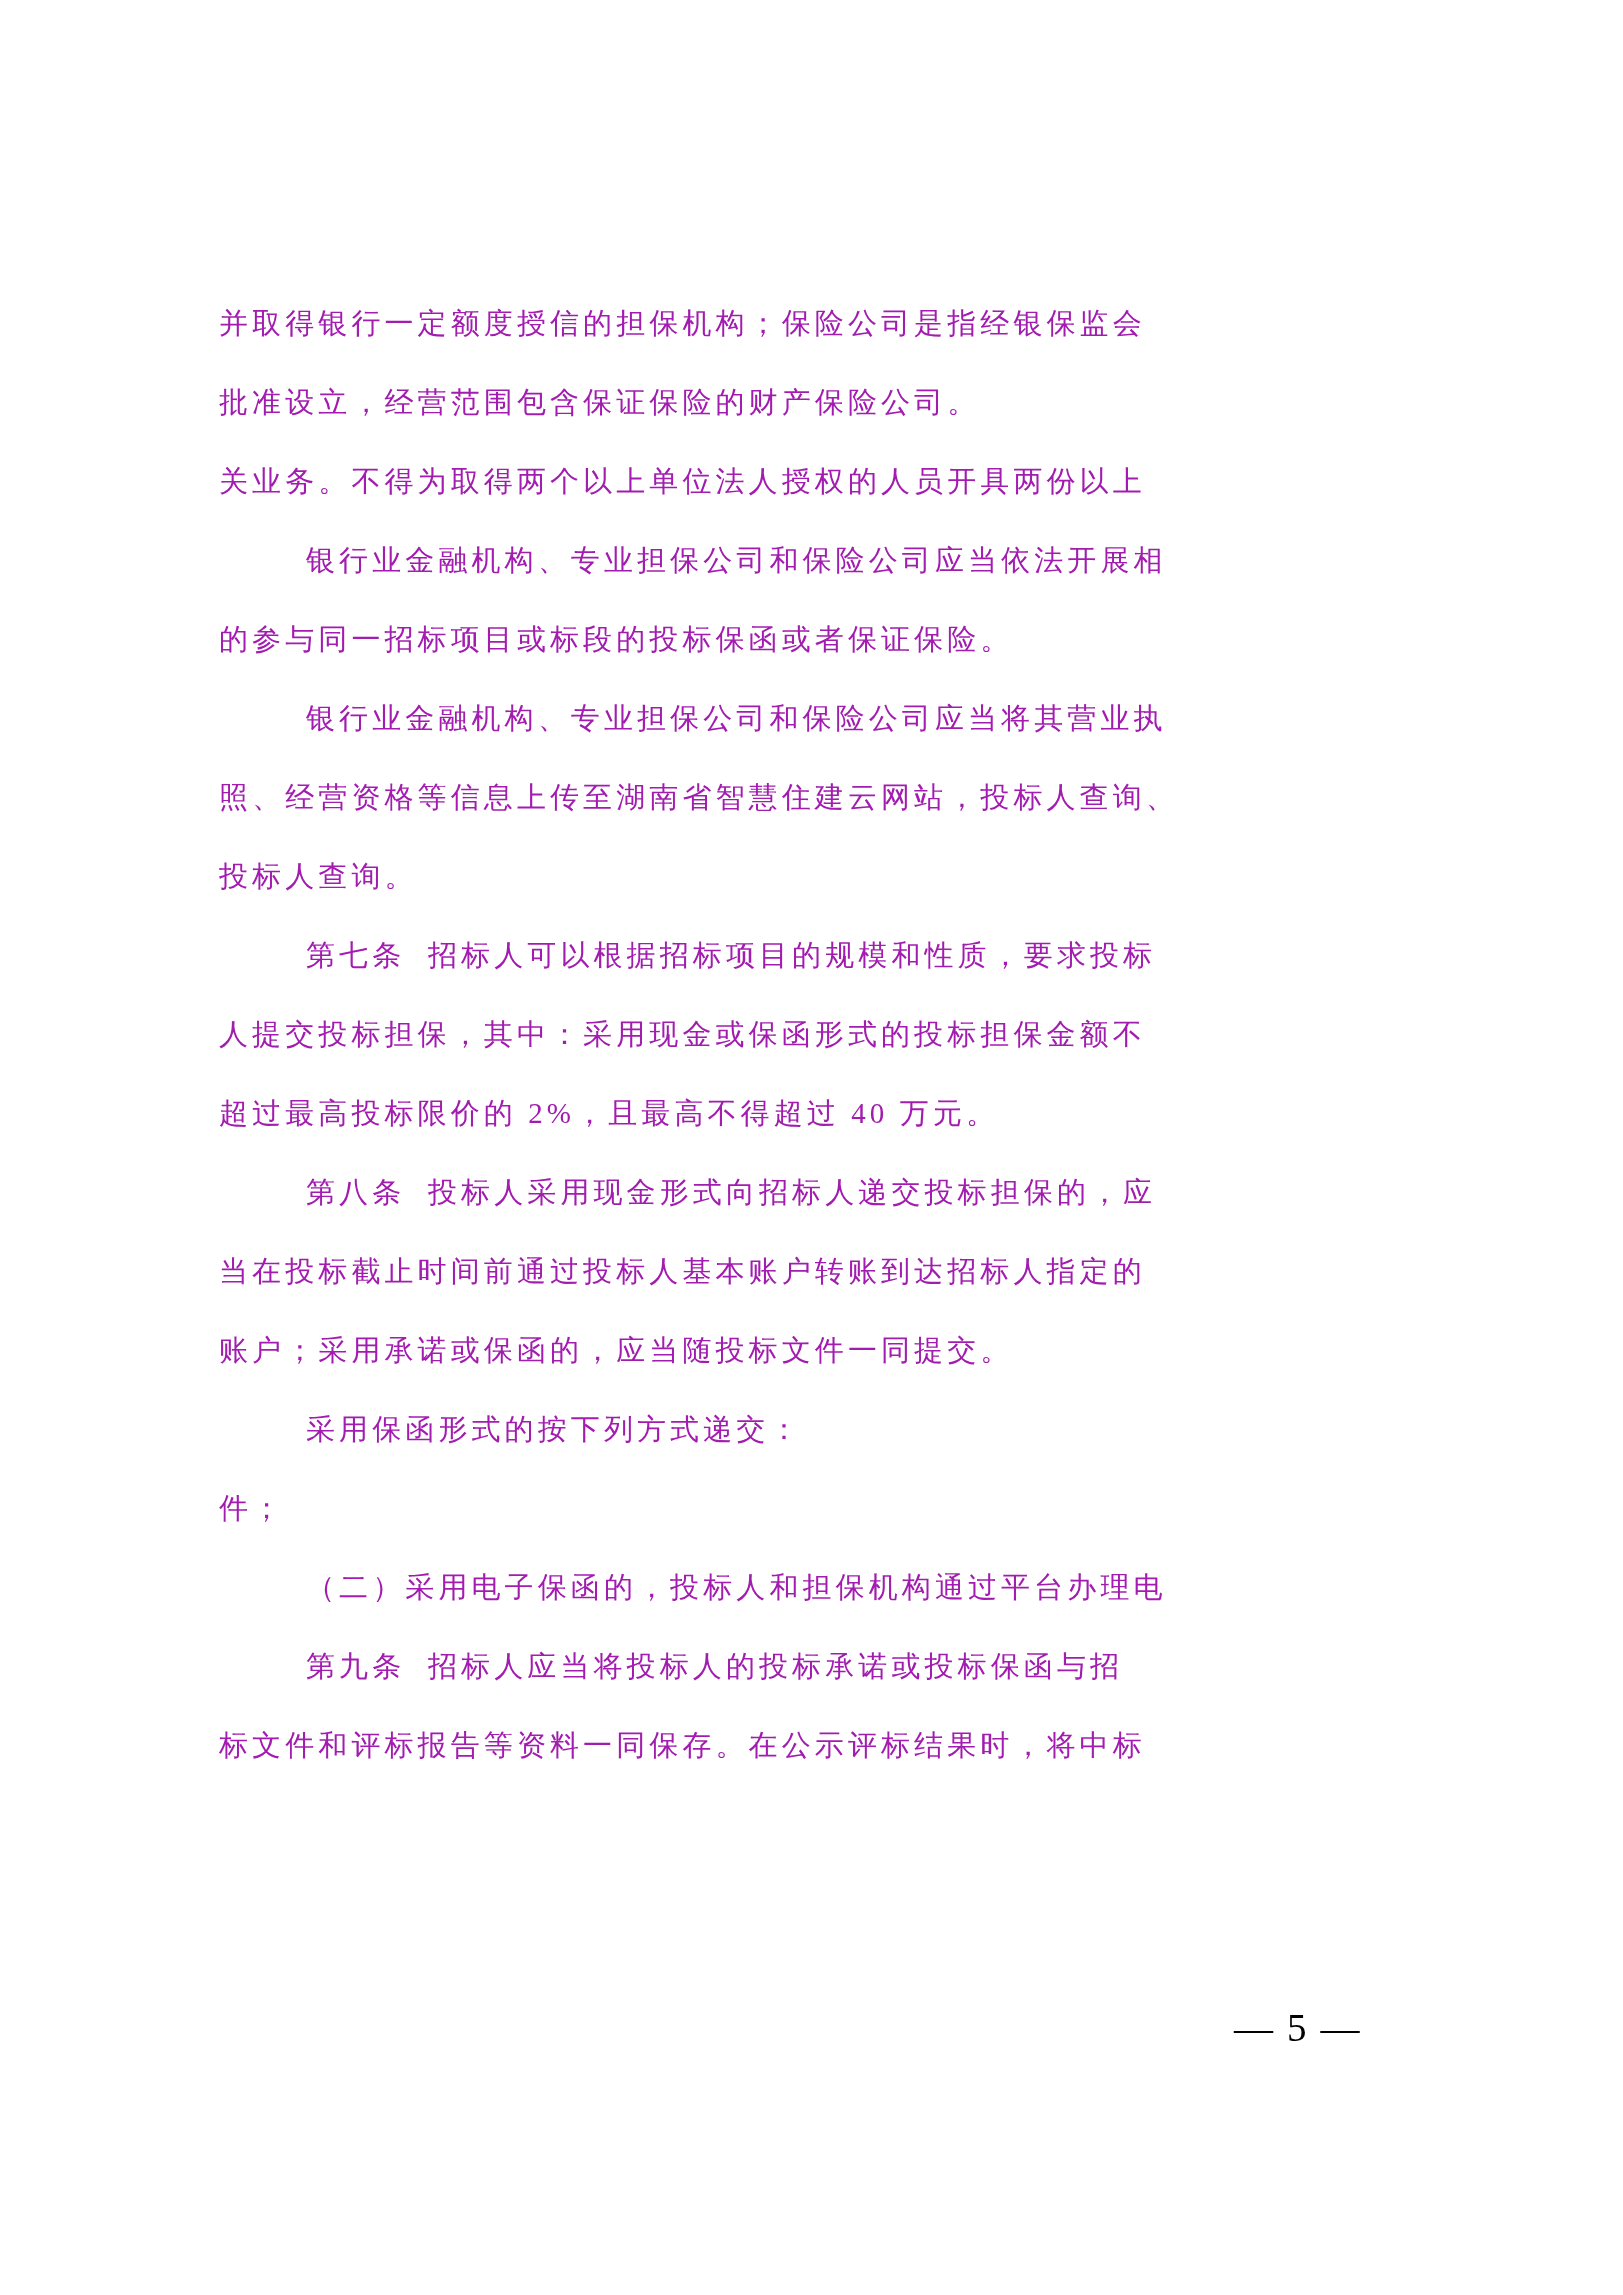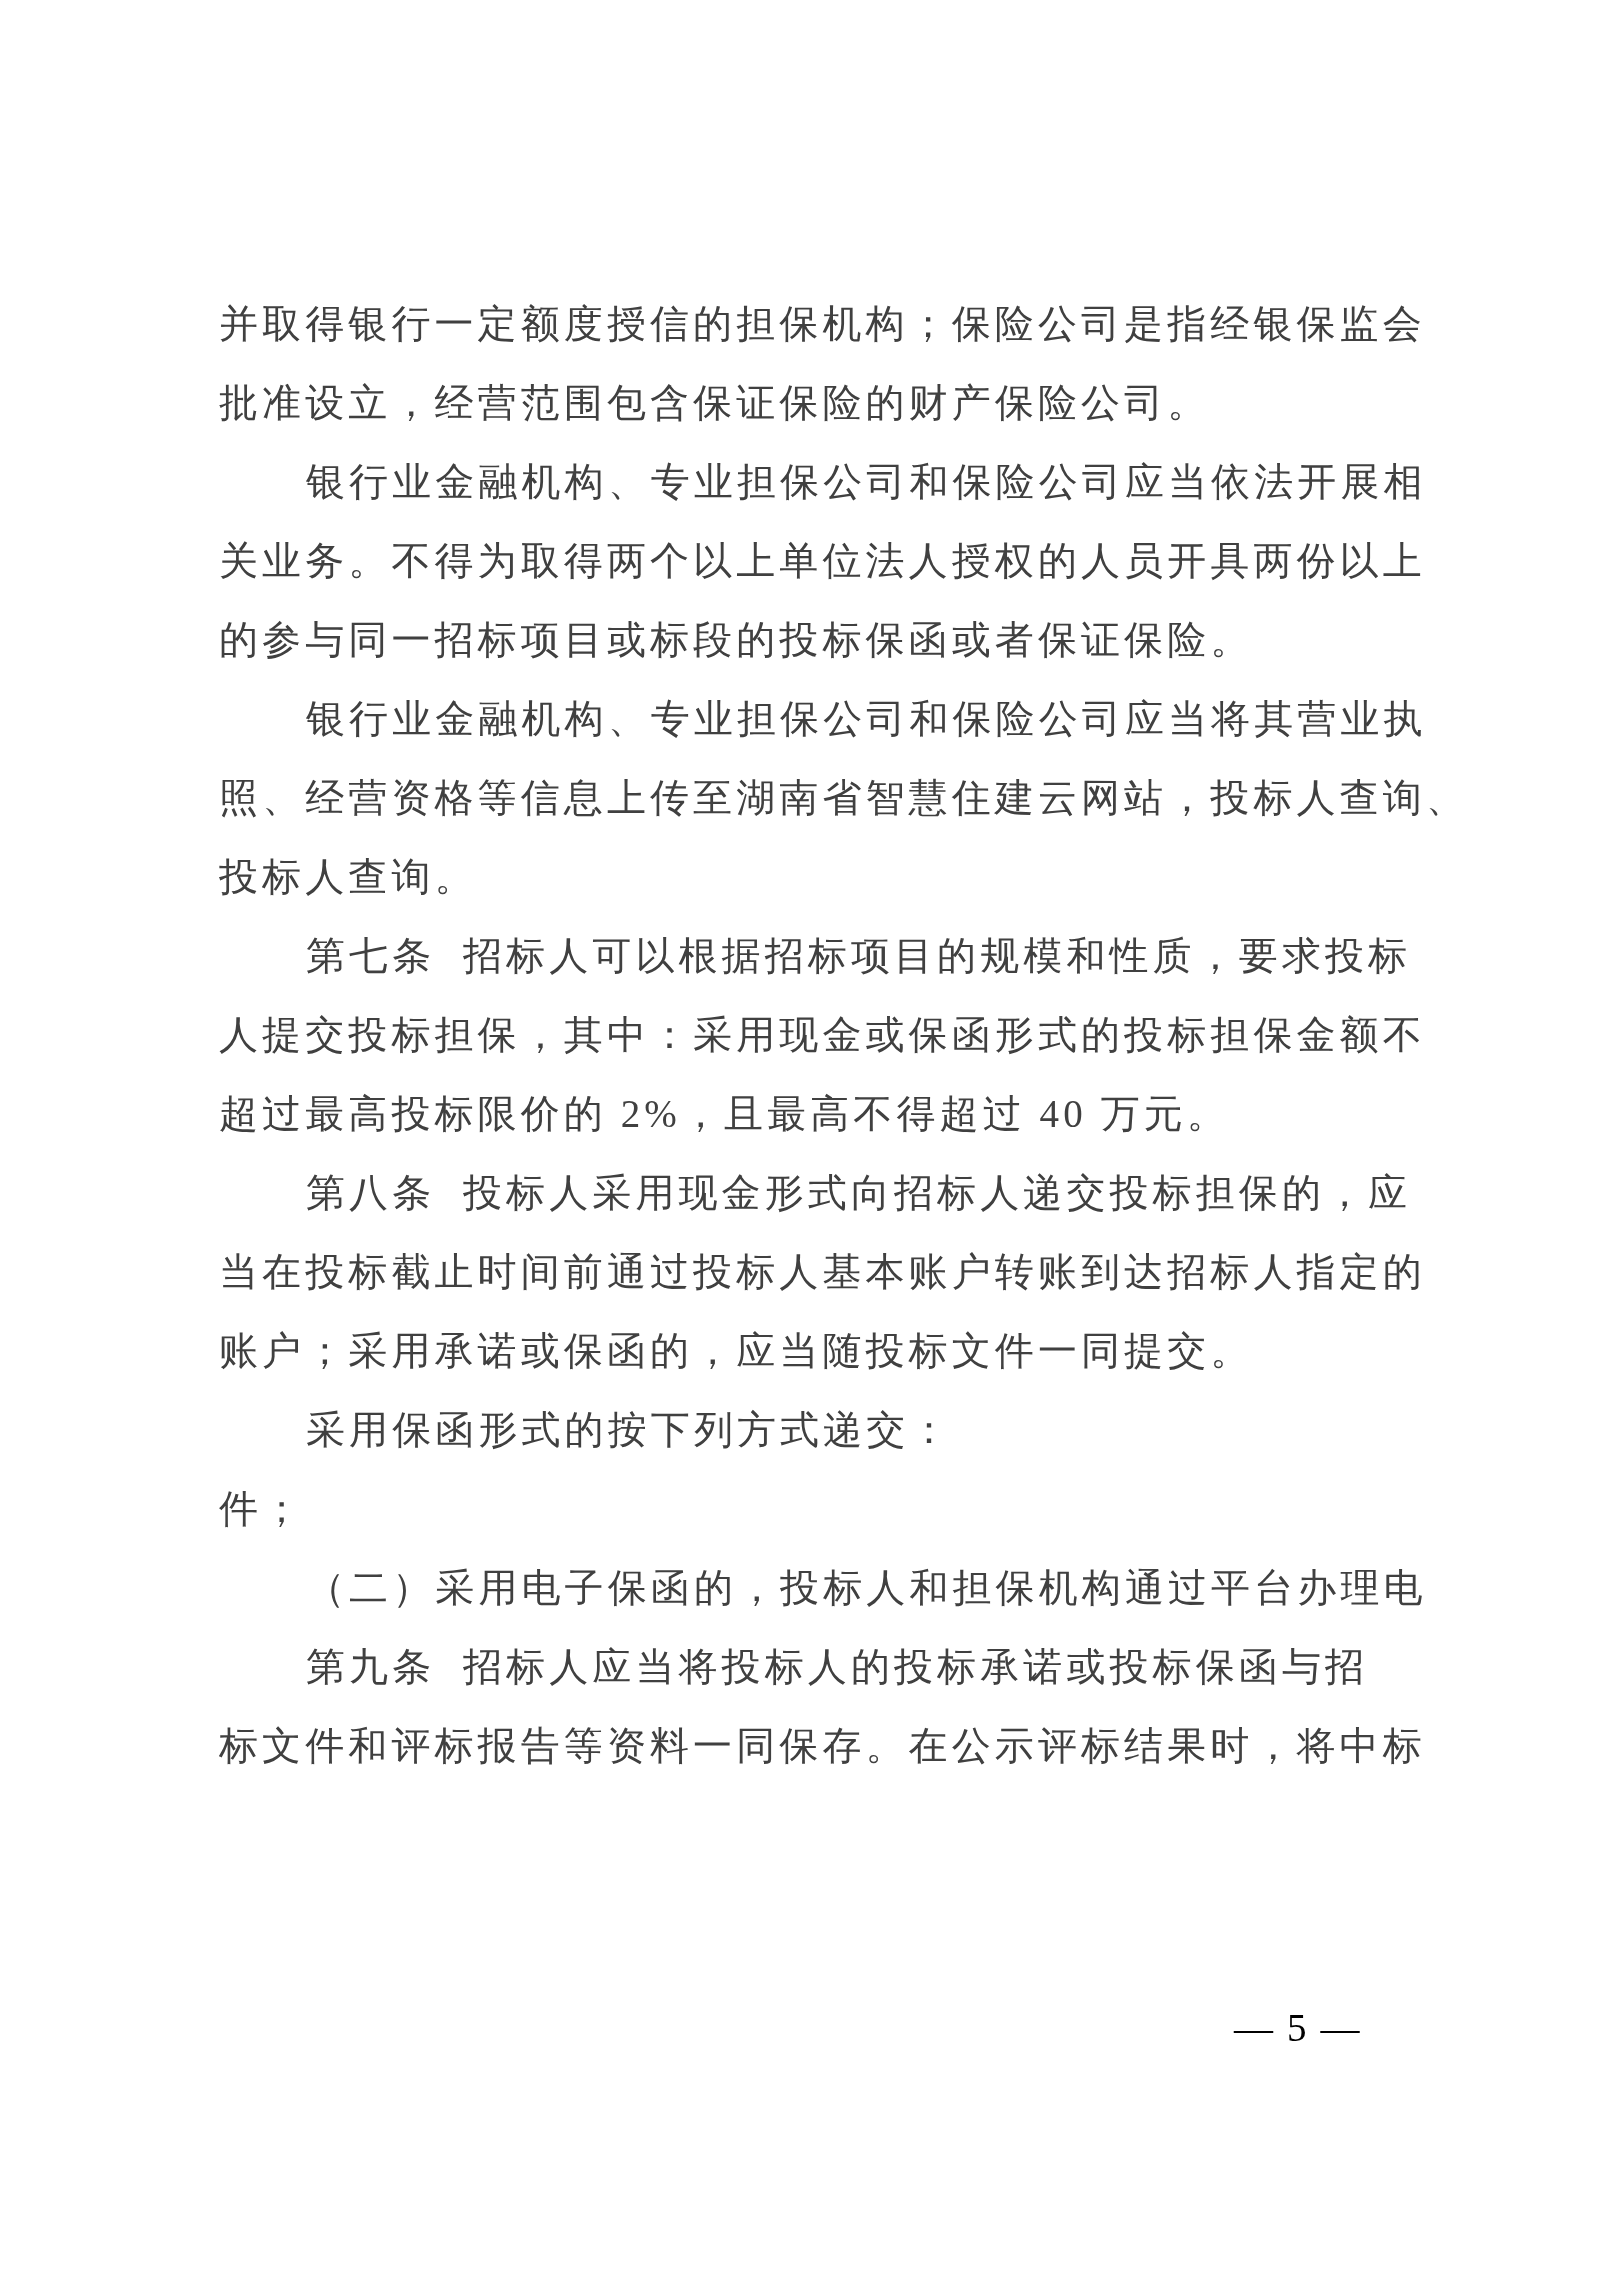--- a/index.html
+++ b/index.html
@@ -16,26 +16,26 @@
     font-family: "Liberation Serif", serif;
     color: #000000;
   }
   .text-block {
     position: absolute;
     left: 219px;
     top: 284px;
     width: 1214px;
   }
   .line {
-    font-size: 39px;
+    font-size: 29px;
     line-height: 79px;
     height: 79px;
     letter-spacing: 4.1px;
     white-space: pre;
-    color: #404040;
+    color: #a21caf;
   }
   .line.indent {
     padding-left: 87px;
   }
   .page-number {
     position: absolute;
     left: 1234px;
     top: 2005px;
     font-size: 39px;
     line-height: 46px;
@@ -44,22 +44,22 @@
     color: #000000;
   }
 </style>
 </head>
 <body>
 
 <div class="page">
   <div class="text-block">
       <div class="line">并取得银行一定额度授信的担保机构；保险公司是指经银保监会</div>
       <div class="line">批准设立，经营范围包含保证保险的财产保险公司。</div>
+      <div class="line">关业务。不得为取得两个以上单位法人授权的人员开具两份以上</div>
       <div class="line indent">银行业金融机构、专业担保公司和保险公司应当依法开展相</div>
-      <div class="line">关业务。不得为取得两个以上单位法人授权的人员开具两份以上</div>
       <div class="line">的参与同一招标项目或标段的投标保函或者保证保险。</div>
       <div class="line indent">银行业金融机构、专业担保公司和保险公司应当将其营业执</div>
       <div class="line">照、经营资格等信息上传至湖南省智慧住建云网站，投标人查询、</div>
       <div class="line">投标人查询。</div>
       <div class="line indent">第七条  招标人可以根据招标项目的规模和性质，要求投标</div>
       <div class="line">人提交投标担保，其中：采用现金或保函形式的投标担保金额不</div>
       <div class="line">超过最高投标限价的 2%，且最高不得超过 40 万元。</div>
       <div class="line indent">第八条  投标人采用现金形式向招标人递交投标担保的，应</div>
       <div class="line">当在投标截止时间前通过投标人基本账户转账到达招标人指定的</div>
       <div class="line">账户；采用承诺或保函的，应当随投标文件一同提交。</div>

